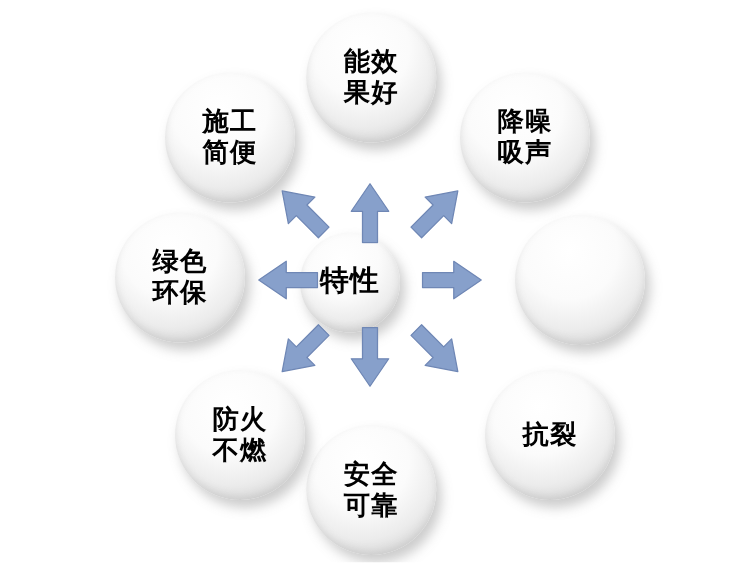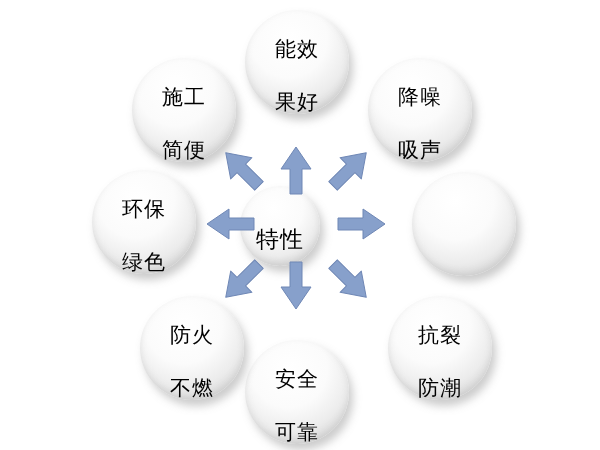--- a/index.html
+++ b/index.html
@@ -27,24 +27,23 @@
     display: flex;
     flex-direction: column;
     align-items: center;
     justify-content: center;
     text-align: center;
   }
   .node span {
     display: block;
     font-size: 21px;
     line-height: 1.2;
-    font-weight: normal;
+    font-weight: bold;
     color: #000000;
     letter-spacing: 1px;
-    margin-top: 28px;
   }
   .node.center {
     width: 80px;
     height: 80px;
   }
   .node.center span {
     font-size: 23px;
   }
   .arrow {
     position: absolute;
@@ -72,36 +71,35 @@
   <div class="node" style="left:368px; top:58px;">
     <span>降噪</span>
     <span>吸声</span>
   </div>
 
   <div class="node" style="left:412px; top:172px;">
   </div>
 
   <div class="node" style="left:388px; top:296px;">
     <span>抗裂</span>
-    <span>防潮</span>
   </div>
 
   <div class="node" style="left:245px; top:340px;">
     <span>安全</span>
     <span>可靠</span>
   </div>
 
   <div class="node" style="left:140px; top:296px;">
     <span>防火</span>
     <span>不燃</span>
   </div>
 
   <div class="node" style="left:92px; top:170px;">
+    <span>绿色</span>
     <span>环保</span>
-    <span>绿色</span>
   </div>
 
   <div class="node" style="left:132px; top:58px;align-items:center;">
     <span>施工</span>
     <span>简便</span>
   </div>
 
   <div class="node center" style="left:240px; top:186px;">
     <span>特性</span>
   </div>

